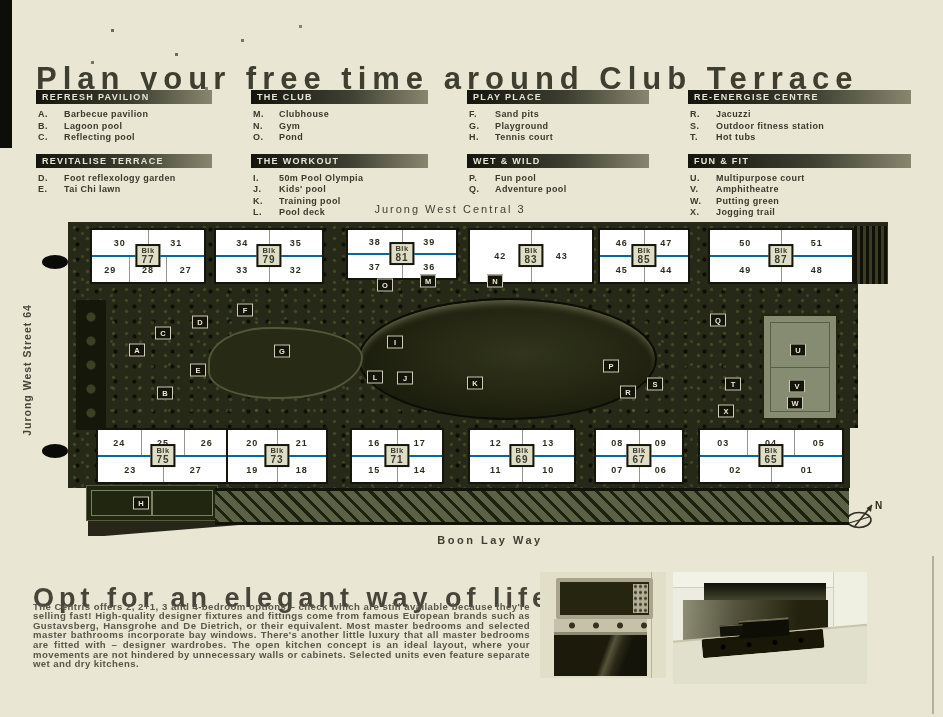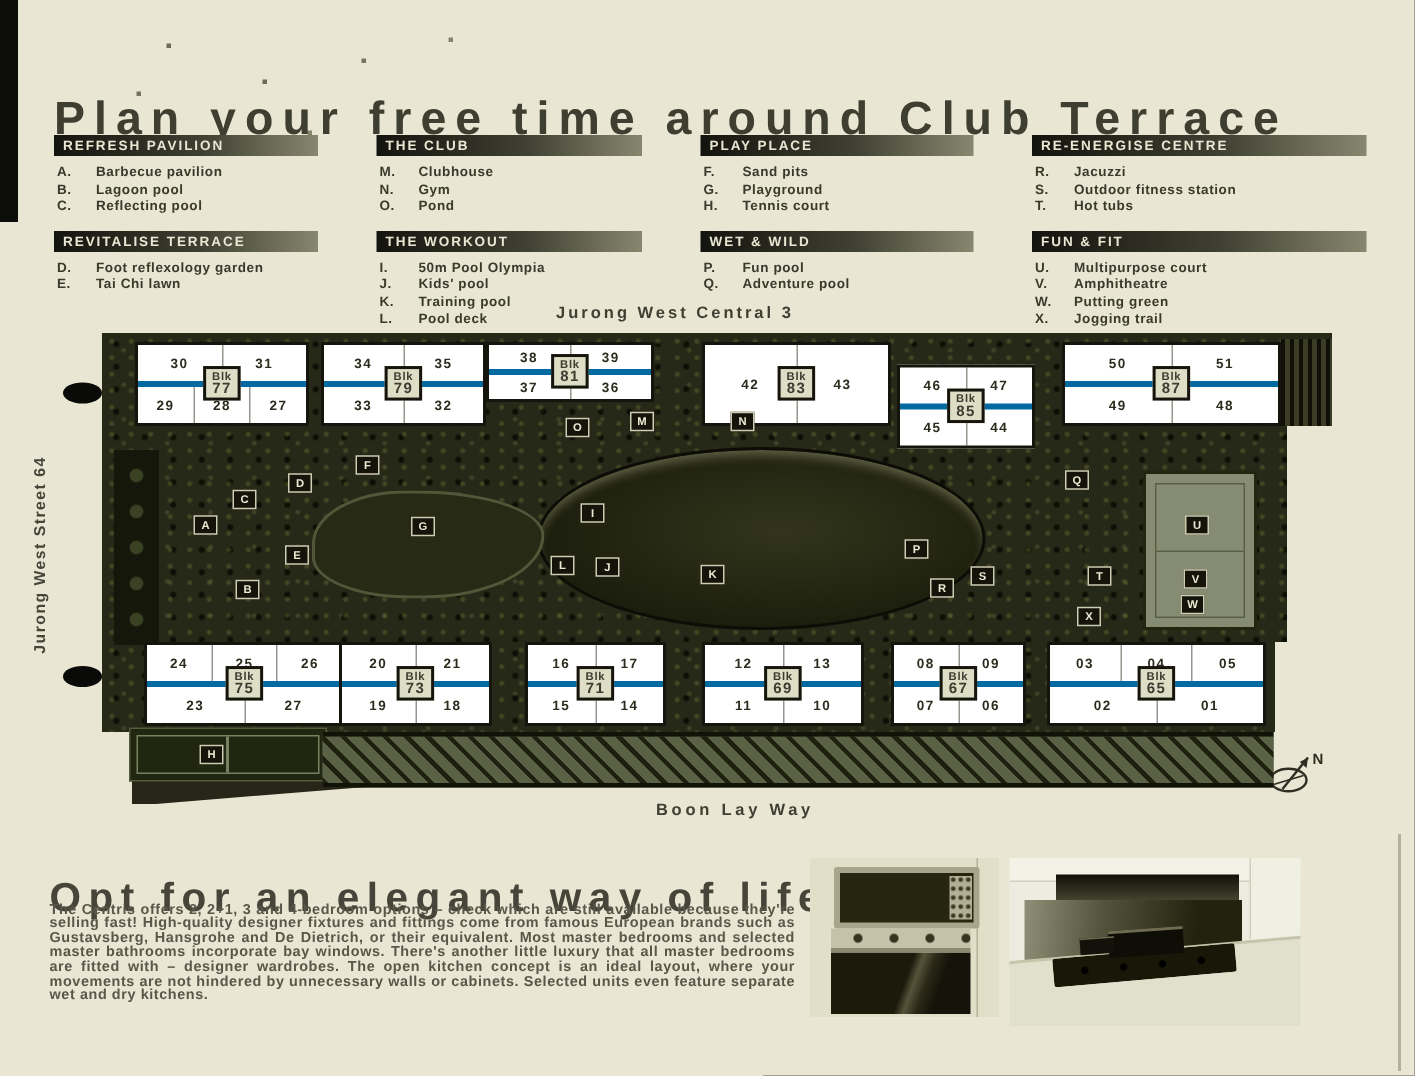--- a/index.html
+++ b/index.html
@@ -17,21 +17,21 @@
   .legend{position:absolute;left:36px;top:90px;display:grid;grid-template-columns:176px 177px 182px 223px;
           column-gap:39px;row-gap:10px;}
   .legend-section{min-height:46px;}
   .legend-bar{height:13px;background:linear-gradient(90deg,#14140e 0%,#3e3e31 55%,#87876f 100%);
           color:#e9e6d2;font-size:9px;font-weight:bold;letter-spacing:1.3px;padding:1px 6px 0 6px;
           line-height:12px;margin-bottom:5px;white-space:nowrap;overflow:hidden;}
   .legend-item{display:flex;font-size:9px;font-weight:bold;color:#3a3a2c;letter-spacing:.4px;line-height:11.5px;}
   .legend-key{width:26px;flex:none;padding-left:2px;}
   
   .street-top{position:absolute;left:340px;top:203px;width:220px;text-align:center;font-size:11px;
-          font-weight:bold;letter-spacing:2px;color:#3f3f33;}
+          font-weight:normal;letter-spacing:2px;color:#3f3f33;}
   .street-left{position:absolute;left:27px;top:370px;transform:translate(-50%,-50%) rotate(-90deg);
           white-space:nowrap;font-size:10.5px;font-weight:bold;letter-spacing:1px;color:#45453a;}
   .street-bottom{position:absolute;left:380px;top:534px;width:220px;text-align:center;font-size:11px;
           font-weight:bold;letter-spacing:2.5px;color:#3f3f33;}
   
   .site-map{position:absolute;left:68px;top:222px;width:820px;height:300px;}
   .mapdark{position:absolute;background-color:#272918;
       background-image:radial-gradient(circle,rgba(100,110,50,.45) 1px,transparent 2.2px),
                        radial-gradient(circle,rgba(8,10,2,.85) 1.4px,transparent 2.6px),
                        radial-gradient(circle,rgba(125,135,75,.28) 1px,transparent 2px);
@@ -61,21 +61,21 @@
   .tennis{position:absolute;left:18px;top:263px;width:130px;height:34px;background:#20260f;
       border:1px solid #555b3d;z-index:1;}
   .tennis-lines{position:absolute;inset:4px;border:1px solid #7a8160;
       background:linear-gradient(90deg,transparent calc(50% - 1px),#7a8160 calc(50% - 1px) calc(50% + 1px),transparent 0);}
   .map-shadow{position:absolute;left:20px;top:296px;width:160px;height:18px;background:#272618;
       clip-path:polygon(0 0,100% 0,100% 35%,10% 100%,0 100%);z-index:0;}
   
   .building{position:absolute;background:#ffffff;border:2px solid #15150d;display:flex;
       flex-direction:column;box-sizing:border-box;z-index:2;}
   .unit-row{flex:1;display:flex;}
-  .unit-row + .unit-row{border-top:4px solid #0369a1;}
+  .unit-row + .unit-row{border-top:2px solid #0369a1;}
   .unit{flex:1;display:flex;align-items:center;justify-content:center;font-size:9px;font-weight:bold;
       color:#2c2c1e;letter-spacing:1px;}
   .unit + .unit{border-left:1px solid rgba(44,44,30,.5);}
   .blk-badge{position:absolute;left:50%;top:50%;transform:translate(-50%,-52%);background:#dedec6;
       border:2px solid #15150d;text-align:center;padding:1px 4px;z-index:4;}
   .blk-badge .pfx{font-size:7.5px;font-weight:bold;display:block;line-height:8px;letter-spacing:.5px;text-align:right;}
   .blk-badge .num{font-size:10px;font-weight:bold;display:block;line-height:9px;letter-spacing:1px;}
   .marker{position:absolute;width:14px;height:11px;transform:translate(-50%,-50%);background:#14140b;
       color:#ece9d3;border:1px solid #cfccb4;font-size:7.5px;font-weight:bold;display:flex;
       align-items:center;justify-content:center;z-index:5;}
@@ -293,21 +293,21 @@
         </div>
         <div class="unit-row">
           <div class="unit">33</div>
           <div class="unit">32</div>
         </div>
         <div class="blk-badge">
           <span class="pfx">Blk</span>
           <span class="num">79</span>
         </div>
       </div>
-      <div class="building" style="left: 256px; width: 112px; top: 6px; height: 40px;">
+      <div class="building" style="left: 278px; width: 112px; top: 6px; height: 52px;">
         <div class="unit-row">
           <div class="unit">38</div>
           <div class="unit">39</div>
         </div>
         <div class="unit-row">
           <div class="unit">37</div>
           <div class="unit">36</div>
         </div>
         <div class="blk-badge">
           <span class="pfx">Blk</span>
@@ -317,21 +317,21 @@
       <div class="building" style="left: 400px; width: 126px; top: 6px; height: 56px;">
         <div class="unit-row">
           <div class="unit">42</div>
           <div class="unit">43</div>
         </div>
         <div class="blk-badge">
           <span class="pfx">Blk</span>
           <span class="num">83</span>
         </div>
       </div>
-      <div class="building" style="left: 530px; width: 92px; top: 6px; height: 56px; margin-top: 15px;">
+      <div class="building" style="left: 530px; width: 92px; top: 6px; height: 56px;">
         <div class="unit-row">
           <div class="unit">46</div>
           <div class="unit">47</div>
         </div>
         <div class="unit-row">
           <div class="unit">45</div>
           <div class="unit">44</div>
         </div>
         <div class="blk-badge">
           <span class="pfx">Blk</span>

